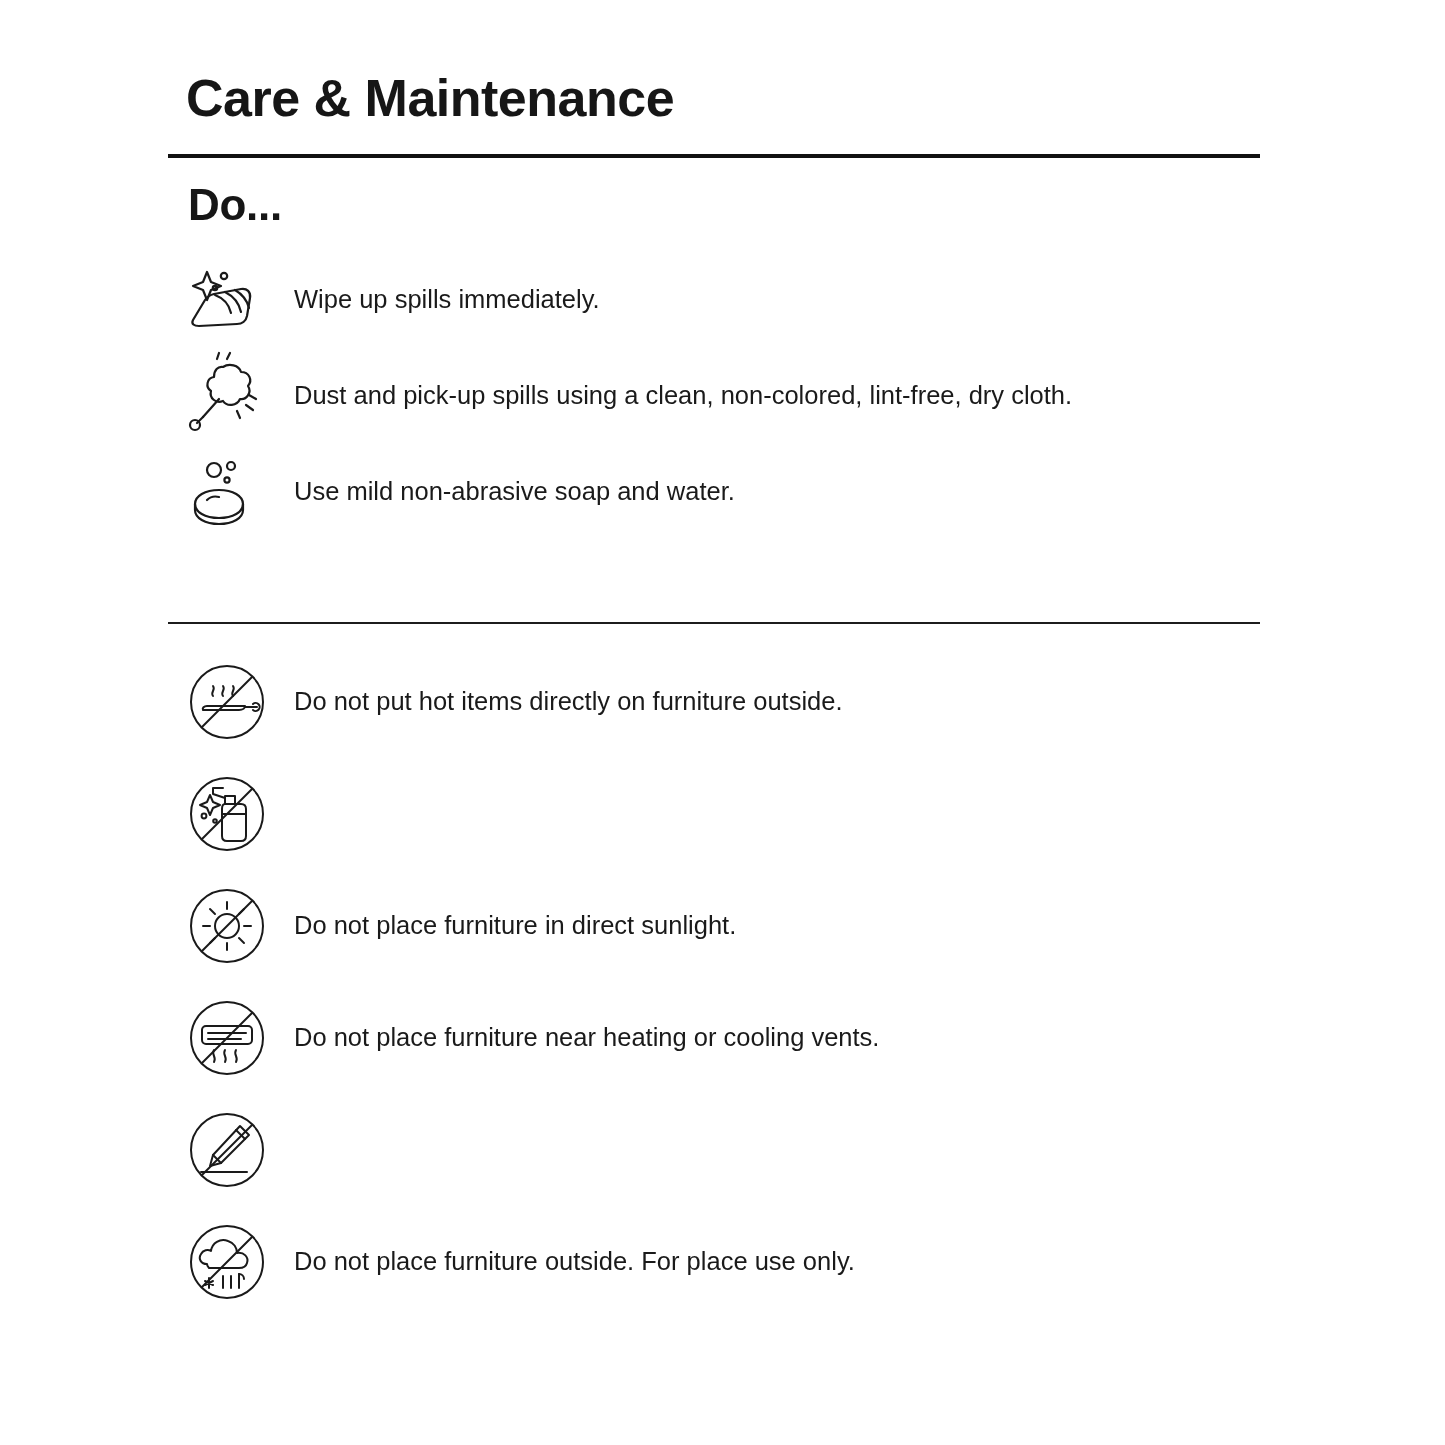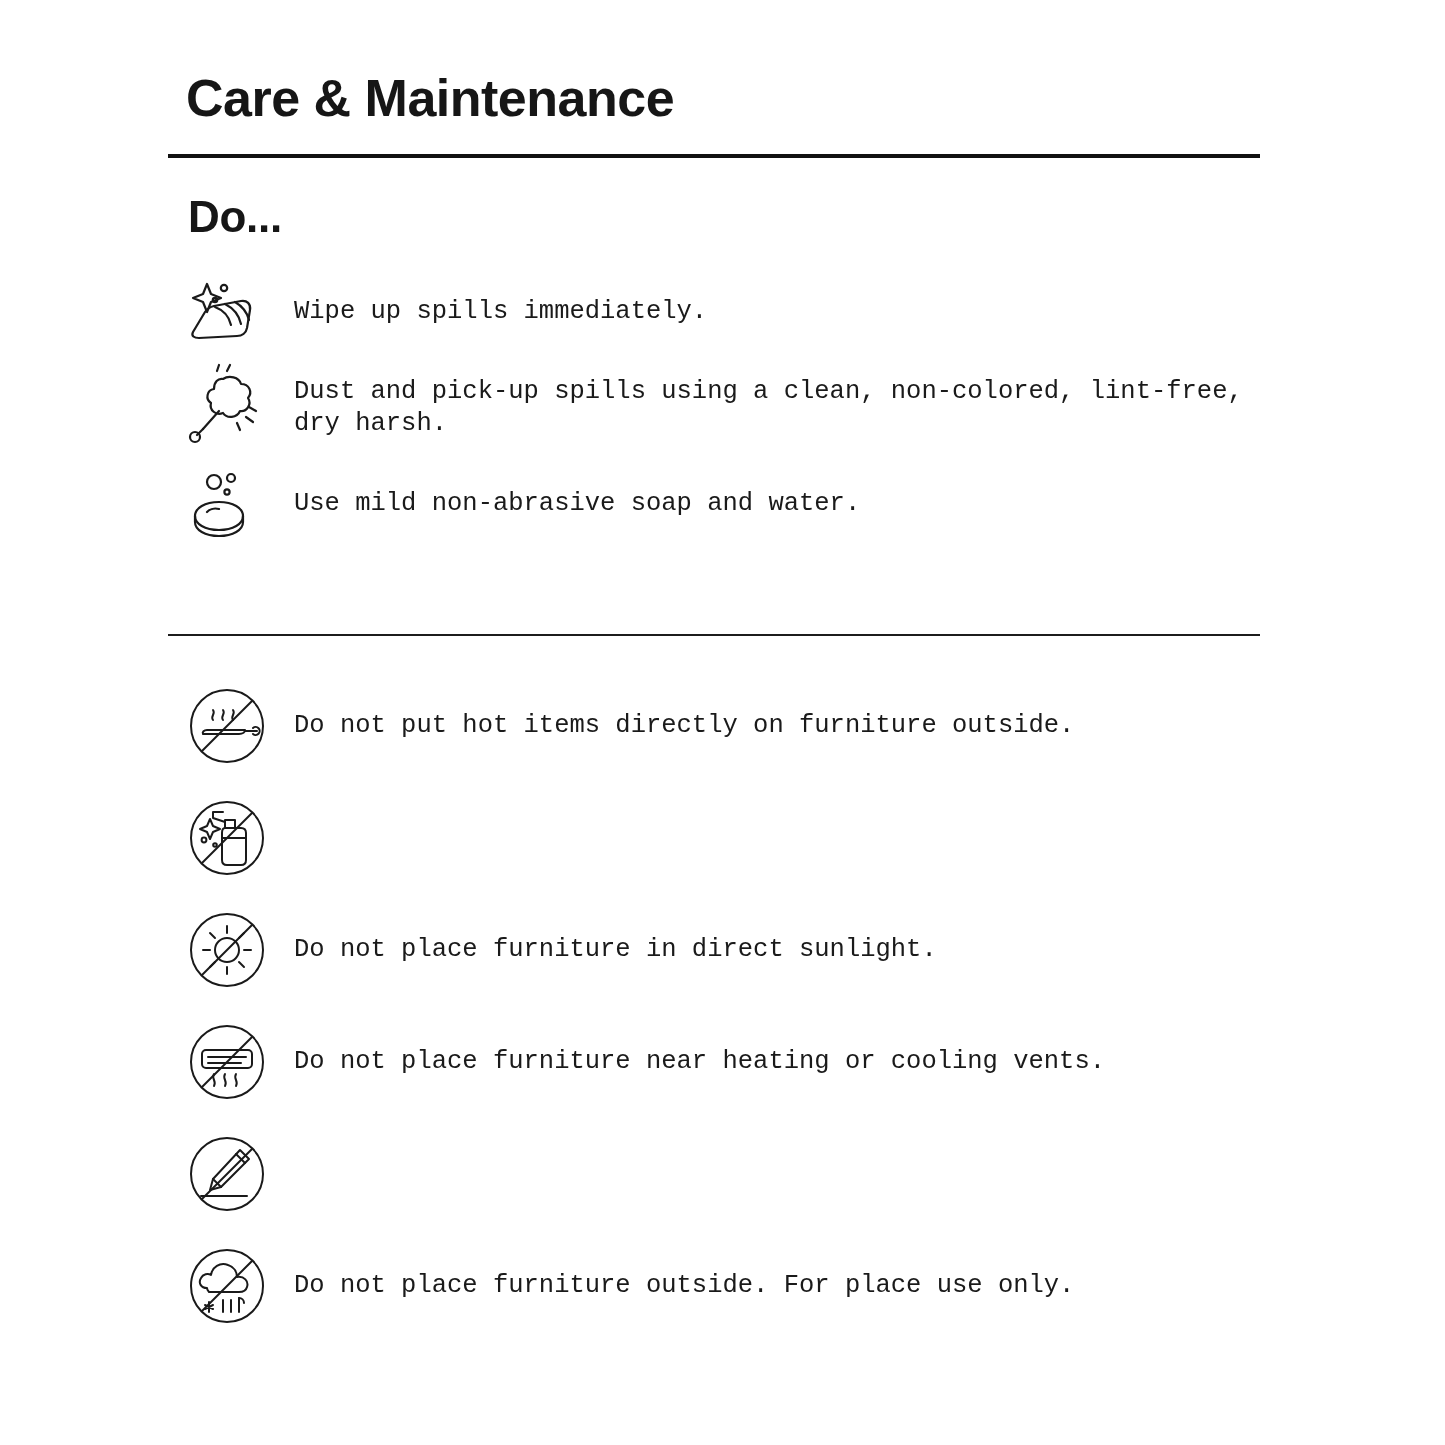--- a/index.html
+++ b/index.html
@@ -34,21 +34,21 @@
     height: 4px;
     background: #111111;
     margin-top: 26px;
     width: 1092px;
   }
   .rule.thin {
     height: 2px;
     background: #1c1c1c;
   }
   .section {
-    margin-top: 34px;
+    margin-top: 22px;
   }
   .section-heading {
     font-size: 44px;
     font-weight: bold;
     margin: 0 0 0 20px;
     color: #161616;
     letter-spacing: -0.3px;
   }
   .items {
     margin-top: 22px;
@@ -64,21 +64,20 @@
     height: 96px;
     display: flex;
     align-items: center;
     justify-content: center;
   }
   .item .text {
     font-size: 25.5px;
     color: #1a1a1a;
     line-height: 1.25;
     padding-left: 8px;
-    font-family: Liberation Mono, monospace;
   }
   .dont .item {
     min-height: 112px;
   }
   .dont .item .icon {
     height: 112px;
   }
   .spacer-do-dont {
     height: 56px;
   }
@@ -119,21 +118,21 @@
             <path d="M40 48 L24 66"></path>
             <path d="M24 66 l-6 6"></path>
             <circle cx="16" cy="74" r="5"></circle>
             <path d="M38 8 l2 -6"></path>
             <path d="M48 8 l3 -6"></path>
             <path d="M70 44 l7 4"></path>
             <path d="M67 54 l7 5"></path>
             <path d="M58 60 l3 7"></path>
           </svg>
         </span>
-        <span class="text">Dust and pick-up spills using a clean, non-colored, lint-free, dry harsh.</span>
+        <span class="text">Dust and pick-up spills using a clean, non-colored, lint-free, dry cloth.</span>
       </div>
 
       <div class="item">
         <span class="icon">
           <svg width="96" height="88" viewBox="0 0 96 88" fill="none" stroke="#1a1a1a" stroke-width="2.2" stroke-linecap="round" stroke-linejoin="round">
             <path d="M16 56 C16 48 26 42 40 42 C54 42 64 48 64 56 C64 64 54 70 40 70 C26 70 16 64 16 56 Z"></path>
             <path d="M16 56 L16 62 C16 70 26 76 40 76 C54 76 64 70 64 62 L64 56"></path>
             <path d="M28 52 C31 49 36 48 40 49"></path>
             <circle cx="35" cy="22" r="7"></circle>
             <circle cx="52" cy="18" r="4"></circle>

